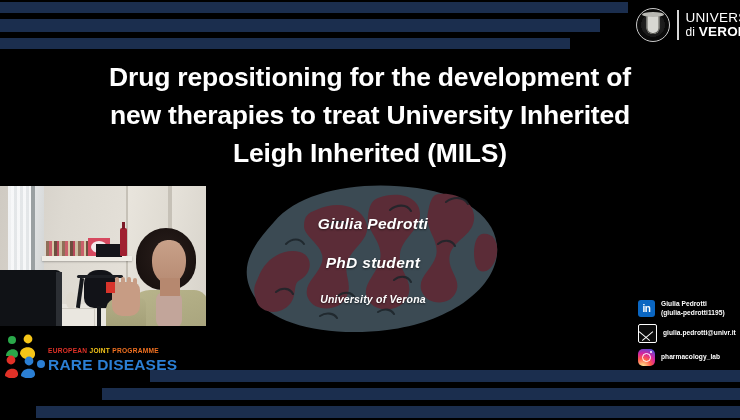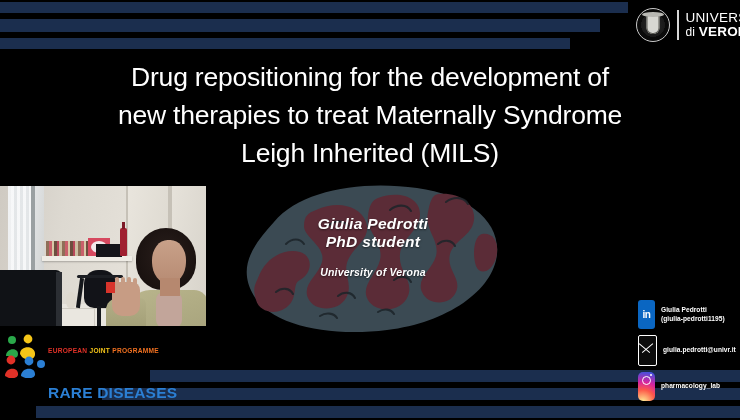--- a/index.html
+++ b/index.html
@@ -100,21 +100,21 @@
 
   
   .title {
     position: absolute;
     left: 38px;
     top: 58px;
     width: 664px;
     text-align: center;
     color: #ffffff;
     font-size: 26.5px;
-    font-weight: 400;
+    font-weight: 700;
     line-height: 1.44;
     letter-spacing: -0.2px;
   }
   .title-line { display: block; white-space: nowrap; }
 
   
   .webcam {
     position: absolute;
     left: 0px;
     top: 186px;
@@ -290,48 +290,49 @@
     font-style: italic;
     font-weight: 700;
     letter-spacing: .3px;
     text-shadow: 0 1px 2px rgba(0,0,0,.55);
   }
   .mito-role {
     color: #ffffff;
     font-size: 15.5px;
     font-style: italic;
     font-weight: 700;
+    margin-top: 21px;
     letter-spacing: .3px;
     text-shadow: 0 1px 2px rgba(0,0,0,.55);
   }
   .mito-aff {
     color: #ffffff;
     font-size: 10.5px;
     font-style: italic;
     font-weight: 700;
-    margin-top: 15px;
+    margin-top: 21px;
     letter-spacing: .2px;
     text-shadow: 0 1px 2px rgba(0,0,0,.55);
   }
 
   
   .contacts {
     position: absolute;
     left: 638px;
     top: 300px;
     width: 102px;
   }
   .contact-row {
     display: flex;
     align-items: center;
     gap: 6px;
     margin-bottom: 6px;
   }
   .ci {
-    width: 17px; height: 29px;
+    width: 17px; height: 17px;
     flex: none;
     border-radius: 3px;
     display: flex; align-items: center; justify-content: center;
   }
   .ci-linkedin {
     background: #0a66c2;
     color: #ffffff;
     font-size: 10px;
     font-weight: 700;
     letter-spacing: -0.5px;
@@ -411,21 +412,20 @@
   .w-prog { color: #f07020; }
   .ejp-rare {
     position: absolute;
     left: 46px;
     top: 22px;
     color: #2b7fd4;
     font-size: 15.5px;
     font-weight: 700;
     letter-spacing: .2px;
     white-space: nowrap;
-    margin-top: 28px;
   }
 </style>
 </head>
 <body>
 
 <div class="slide">
 
   <div class="bar bar-t1"></div>
   <div class="bar bar-t2"></div>
   <div class="bar bar-t3"></div>
@@ -438,21 +438,21 @@
     <div class="univr-crest"></div>
     <div class="univr-divider"></div>
     <div class="univr-words">
       <div class="univr-l1">UNIVERSITÀ</div>
       <div class="univr-l2"><span class="di">di </span><b>VERONA</b></div>
     </div>
   </div>
 
   <div class="title">
     <span class="title-line">Drug repositioning for the development of</span>
-    <span class="title-line">new therapies to treat Maternally Syndrome</span>
+    <span class="title-line">new therapies to treat University Inherited</span>
     <span class="title-line">Leigh Inherited (MILS)</span>
   </div>
 
   <div class="webcam">
     <div class="wc-wall"></div>
     <div class="wc-window"></div>
     <div class="wc-curtain"></div>
     <div class="wc-window-frame"></div>
     <div class="wc-door-l"></div>
     <div class="wc-door-r"></div>

